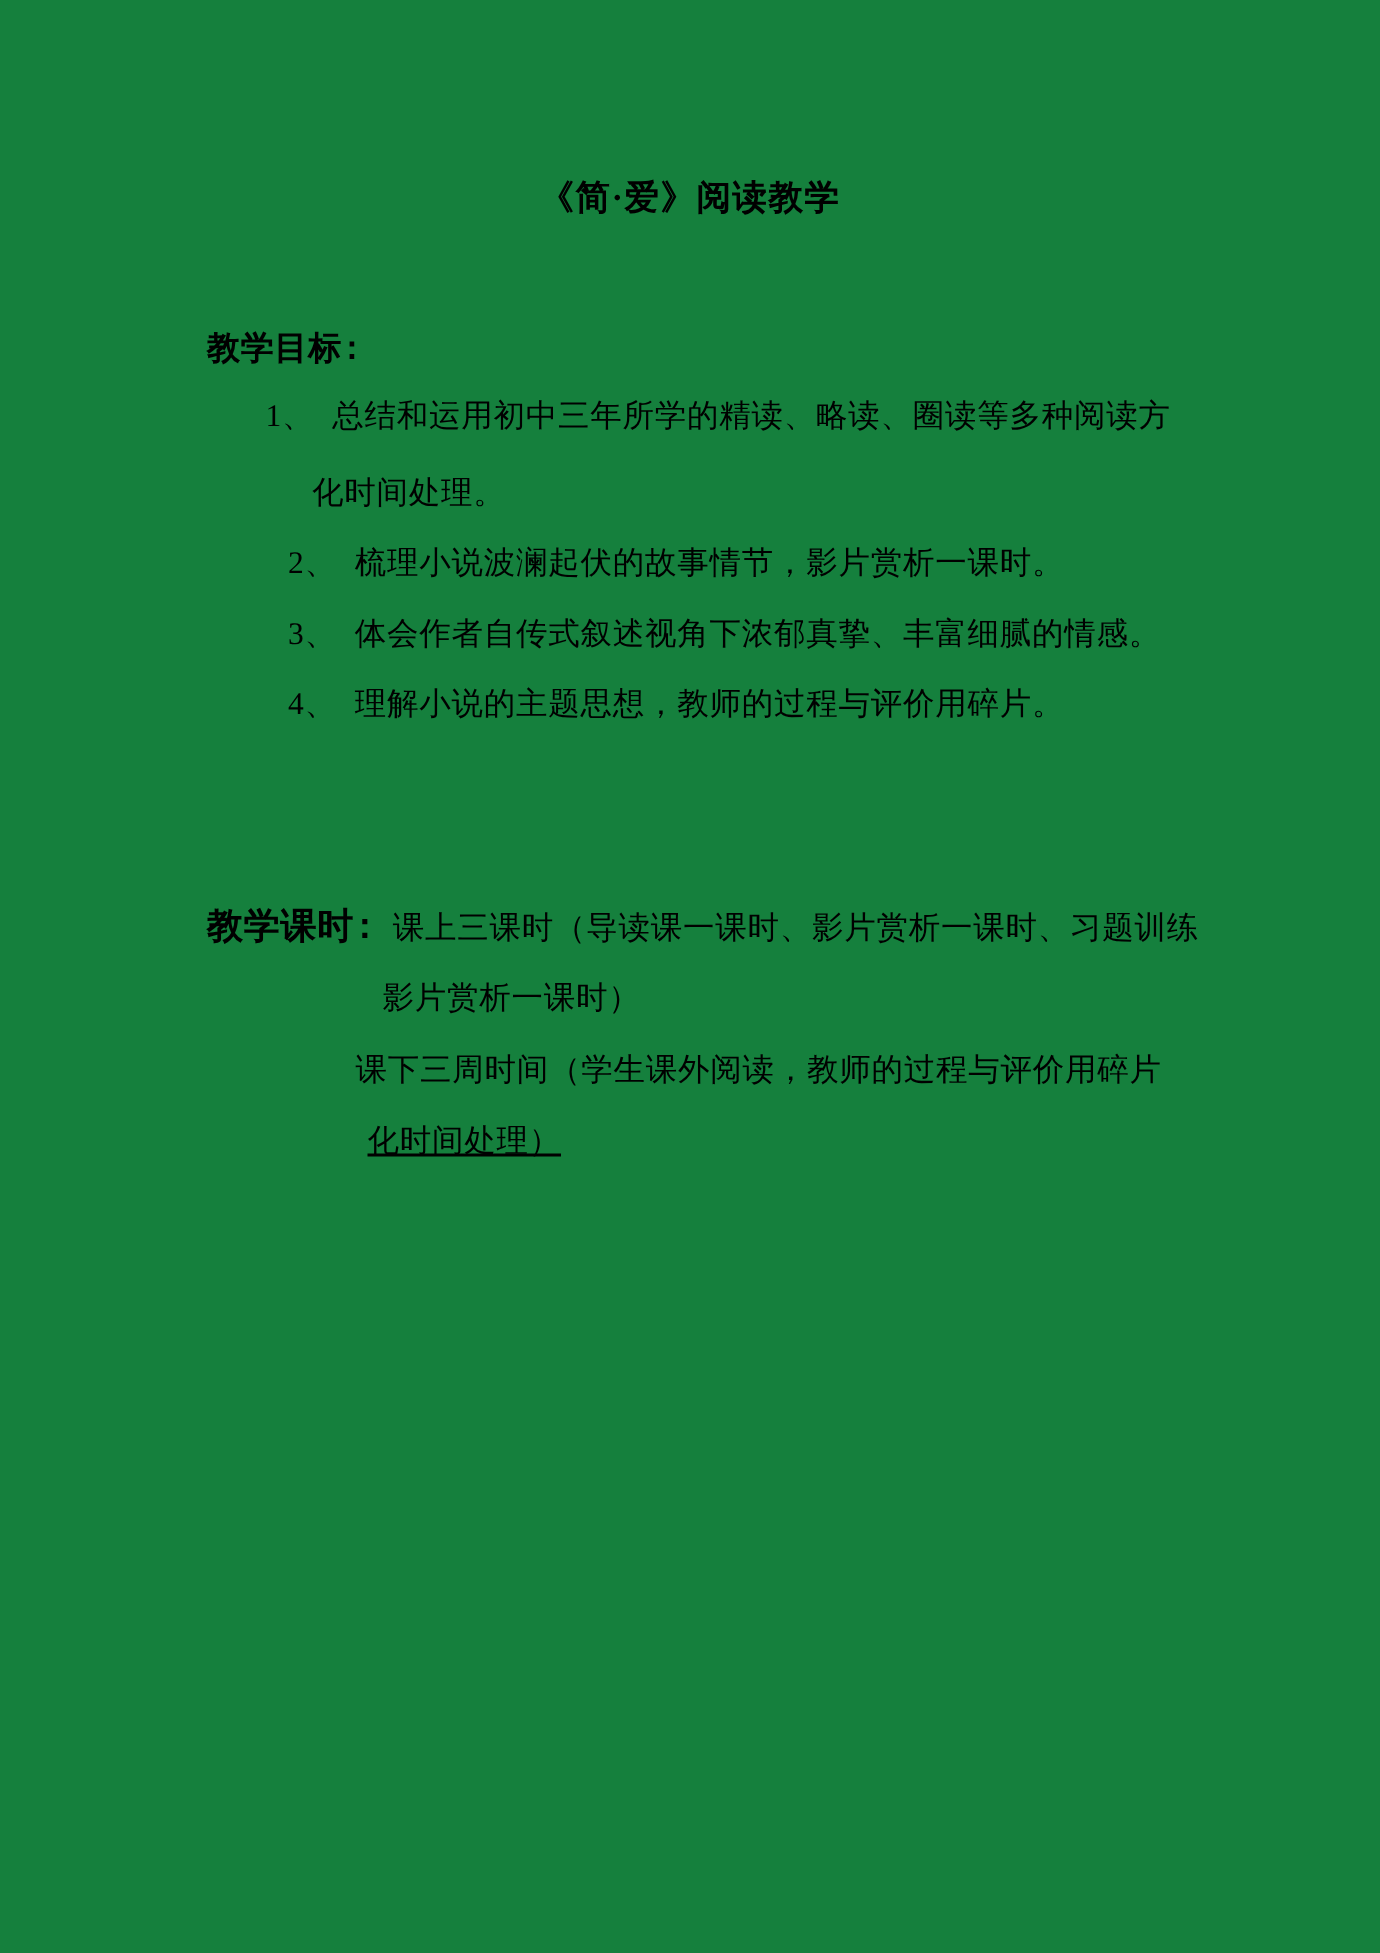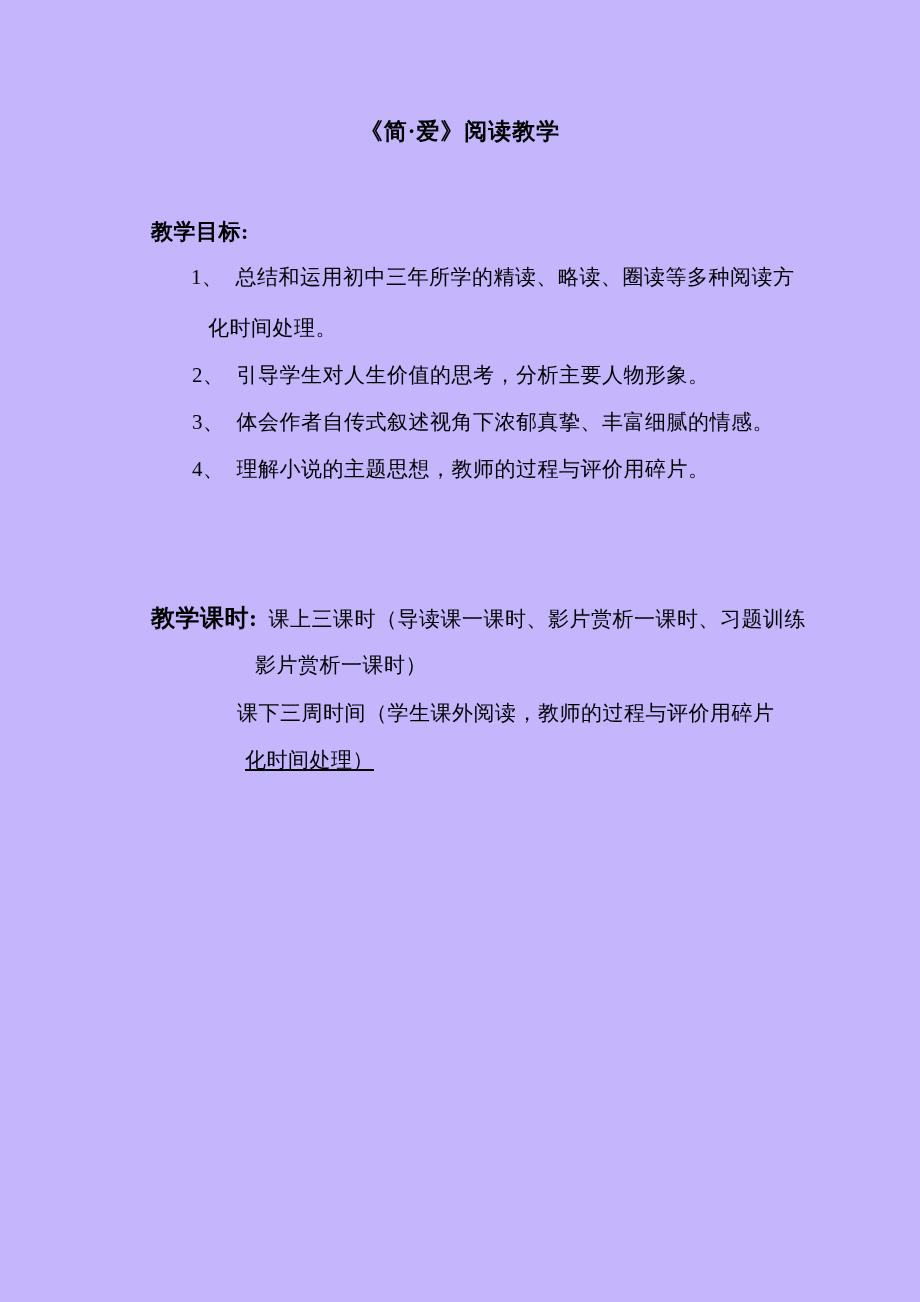--- a/index.html
+++ b/index.html
@@ -10,21 +10,21 @@
   body {
     width: 920px;
     height: 1302px;
     font-family: "Liberation Serif", serif;
     color: #000000;
   }
   .page {
     position: relative;
     width: 920px;
     height: 1302px;
-    background: #c4b5fd;
+    background: #15803d;
     overflow: hidden;
   }
   .doc-title {
     position: absolute;
     top: 117px;
     left: 0;
     width: 920px;
     text-align: center;
     font-size: 23px;
     font-weight: 700;
@@ -34,34 +34,33 @@
   }
   .line {
     position: absolute;
     font-size: 21px;
     line-height: 28px;
     letter-spacing: 0.5px;
     white-space: nowrap;
   }
   .heading {
     font-weight: 700;
-    font-family: Liberation Serif, serif;
+    font-family: Liberation Mono, monospace;
     letter-spacing: 0.5px;
-    margin-left: 13px;
   }
   .after-heading {
     margin-left: 11px;
   }
   .num {
     display: inline-block;
     margin-right: 12px;
   }
   
   .obj-heading   { top: 218px; left: 138px; font-size: 22px; }
-  .obj-i1-l1     { top: 263px; left: 191px; text-align: center; }
+  .obj-i1-l1     { top: 263px; left: 177px; text-align: center; }
   .obj-i1-l2     { top: 314px; left: 208px; }
   .obj-i2        { top: 361px; left: 192px; }
   .obj-i3        { top: 408px; left: 192px; }
   .obj-i4        { top: 455px; left: 192px; }
   .obj-i5        { top: 502px; left: 192px; }
   
   .sch-l1        { top: 604px; left: 138px; }
   .sch-l1 .heading { font-size: 24px; }
   .sch-l2        { top: 651px; left: 255px; }
   .sch-l3        { top: 699px; left: 237px; }
@@ -78,21 +77,21 @@
     <span class="heading">教学目标:</span>
   </div>
 
   <div class="line obj-i1-l1">
     <span class="num">1、</span><span>总结和运用初中三年所学的精读、略读、圈读等多种阅读方</span>
   </div>
 
   <div class="line obj-i1-l2">化时间处理。</div>
 
   <div class="line obj-i2">
-    <span class="num">2、</span><span>引导学生对人生价值的思考，分析主要人物形象。</span>
+    <span class="num">2、</span><span>梳理小说波澜起伏的故事情节，影片赏析一课时。</span>
   </div>
 
   <div class="line obj-i3">
     <span class="num">3、</span><span>体会作者自传式叙述视角下浓郁真挚、丰富细腻的情感。</span>
   </div>
 
   <div class="line obj-i4">
     <span class="num">4、</span><span>理解小说的主题思想，教师的过程与评价用碎片。</span>
   </div>
 

